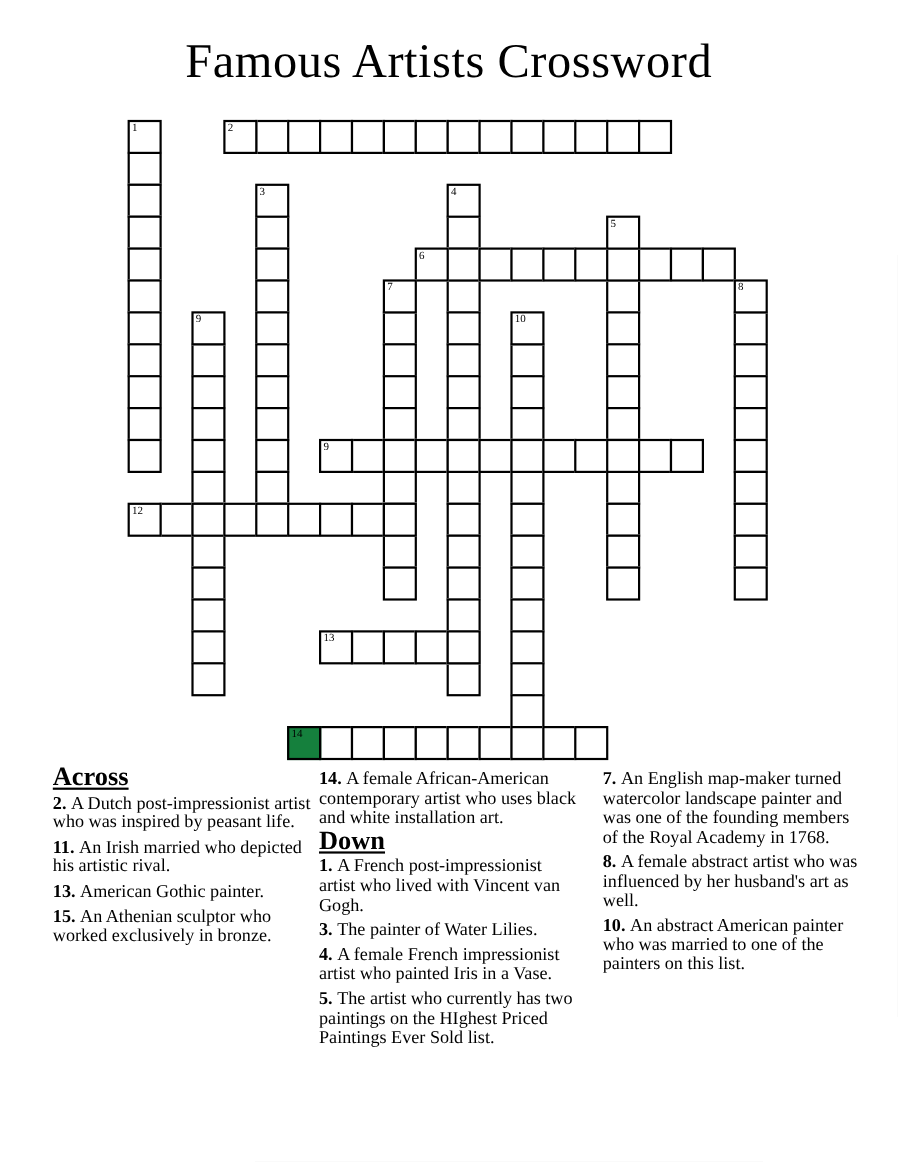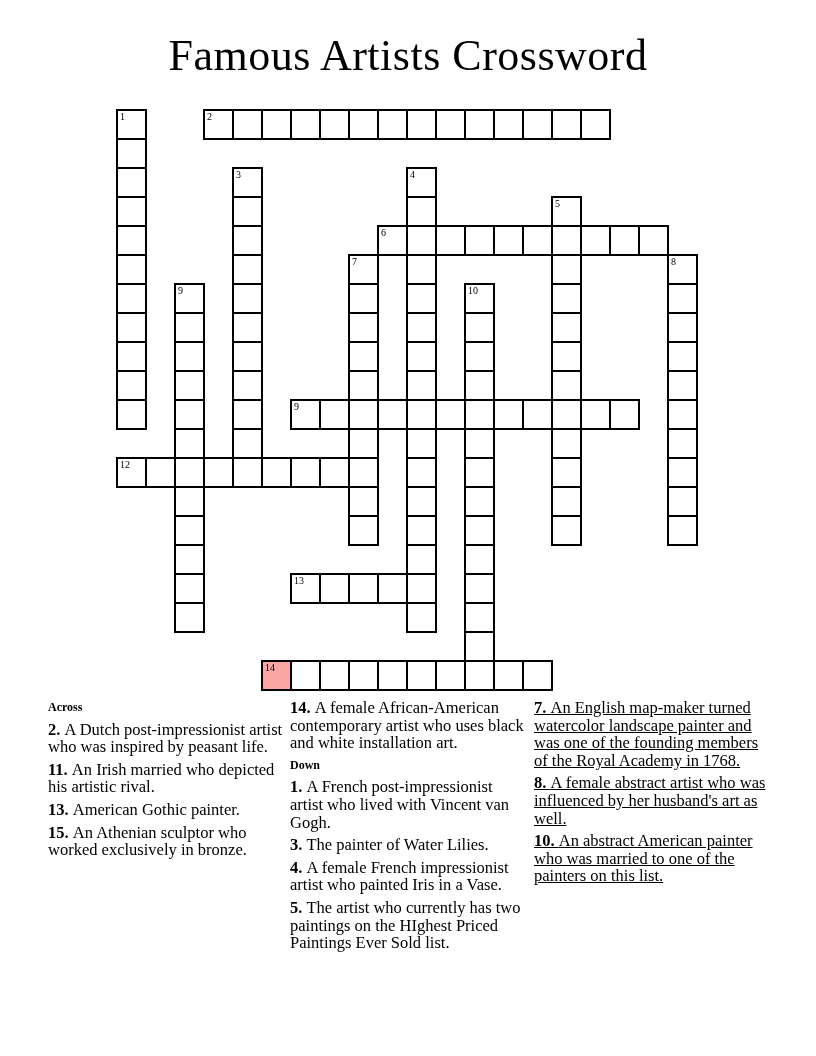--- a/index.html
+++ b/index.html
@@ -53,24 +53,25 @@
   }
   .clue-col {
     position: absolute;
     top: 699px;
     width: 238px;
     font-size: 16.5px;
     line-height: 17.6px;
   }
   .clue-col-1 { left: 48px; }
   .clue-col-2 { left: 290px; }
-  .clue-col-3 { left: 534px; text-decoration: underline; }
+  .clue-col-3 { left: 548px; }
   .clue-heading {
     font-weight: bold;
-    font-size: 12px;
+    text-decoration: underline;
+    font-size: 24px;
     margin: 0 0 4px 0;
   }
   .clue {
     margin: 0 0 5px 0;
     white-space: normal;
   }
   .clue .num { font-weight: bold; text-align: center; }
 </style>
 </head>
 <body>
@@ -243,21 +244,21 @@
       <div class="cell" style="left: 174px; top: 348px; border-color: rgb(0, 0, 0); background: rgb(255, 255, 255);"></div>
       <div class="cell" style="left: 203px; top: 348px; border-color: rgb(0, 0, 0); background: rgb(255, 255, 255);"></div>
       <div class="cell" style="left: 232px; top: 348px; border-color: rgb(0, 0, 0); background: rgb(255, 255, 255);"></div>
       <div class="cell numbered" style="left: 174px; top: 464px; border-color: rgb(0, 0, 0); background: rgb(255, 255, 255);">
         <span class="cellnum">13</span>
       </div>
       <div class="cell" style="left: 203px; top: 464px; border-color: rgb(0, 0, 0); background: rgb(255, 255, 255);"></div>
       <div class="cell" style="left: 232px; top: 464px; border-color: rgb(0, 0, 0); background: rgb(255, 255, 255);"></div>
       <div class="cell" style="left: 261px; top: 464px; border-color: rgb(0, 0, 0); background: rgb(255, 255, 255);"></div>
       <div class="cell" style="left: 290px; top: 464px; border-color: rgb(0, 0, 0); background: rgb(255, 255, 255);"></div>
-      <div class="cell numbered" style="left: 145px; top: 551px; border-color: rgb(0, 0, 0); background: #fca5a5;">
+      <div class="cell numbered" style="left: 145px; top: 551px; border-color: rgb(0, 0, 0); background: #15803d;">
         <span class="cellnum">14</span>
       </div>
       <div class="cell" style="left: 174px; top: 551px; border-color: rgb(0, 0, 0); background: rgb(255, 255, 255);"></div>
       <div class="cell" style="left: 203px; top: 551px; border-color: rgb(0, 0, 0); background: rgb(255, 255, 255);"></div>
       <div class="cell" style="left: 232px; top: 551px; border-color: rgb(0, 0, 0); background: rgb(255, 255, 255);"></div>
       <div class="cell" style="left: 261px; top: 551px; border-color: rgb(0, 0, 0); background: rgb(255, 255, 255);"></div>
       <div class="cell" style="left: 290px; top: 551px; border-color: rgb(0, 0, 0); background: rgb(255, 255, 255);"></div>
       <div class="cell" style="left: 319px; top: 551px; border-color: rgb(0, 0, 0); background: rgb(255, 255, 255);"></div>
       <div class="cell" style="left: 348px; top: 551px; border-color: rgb(0, 0, 0); background: rgb(255, 255, 255);"></div>
       <div class="cell" style="left: 377px; top: 551px; border-color: rgb(0, 0, 0); background: rgb(255, 255, 255);"></div>

